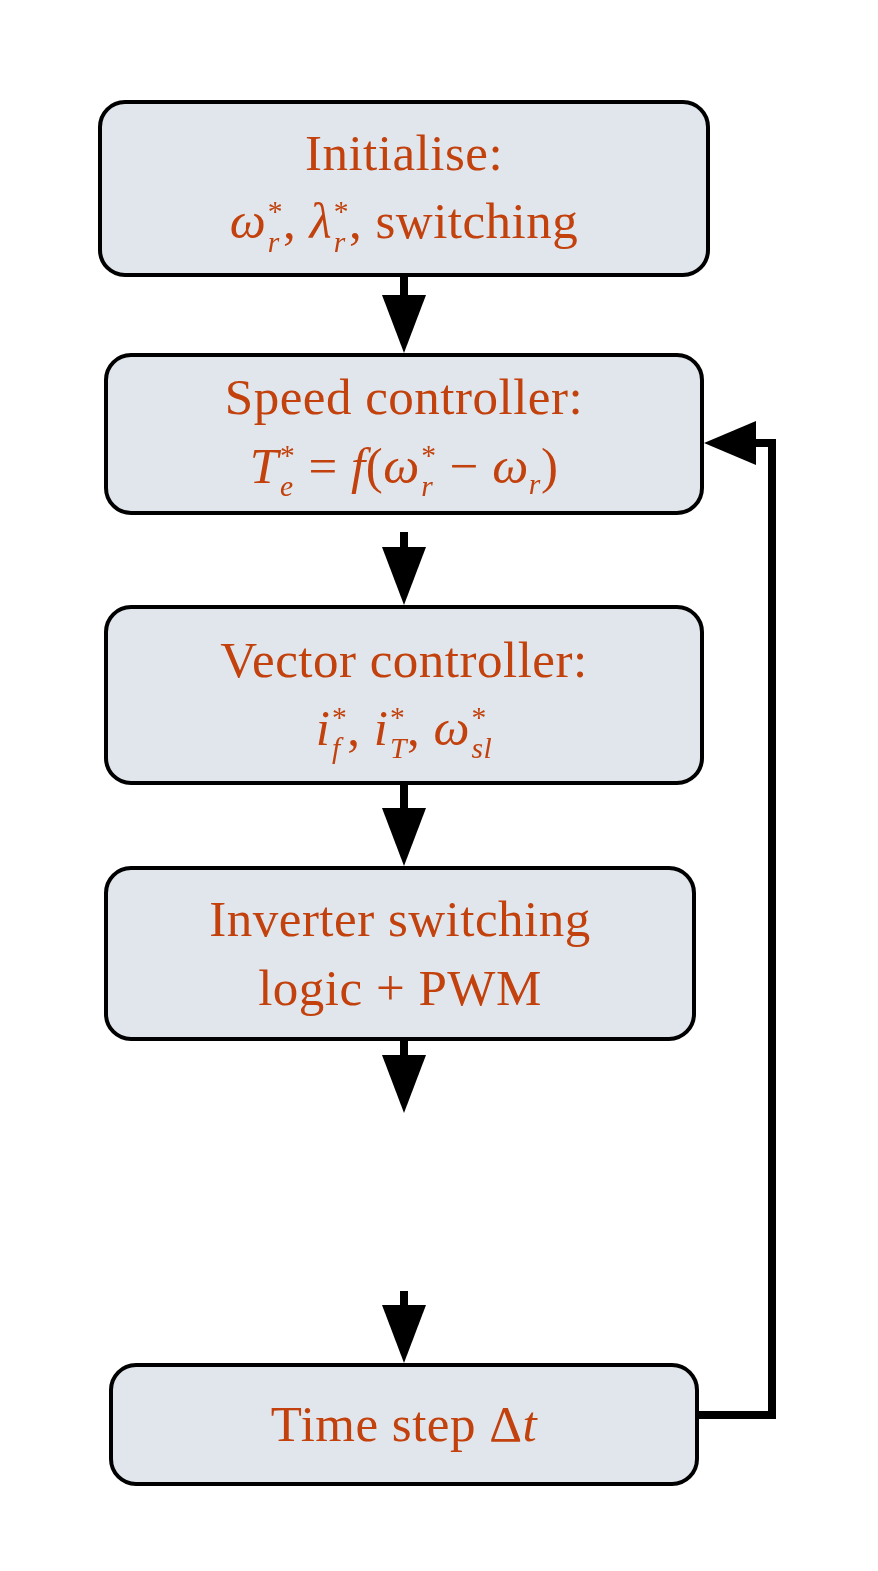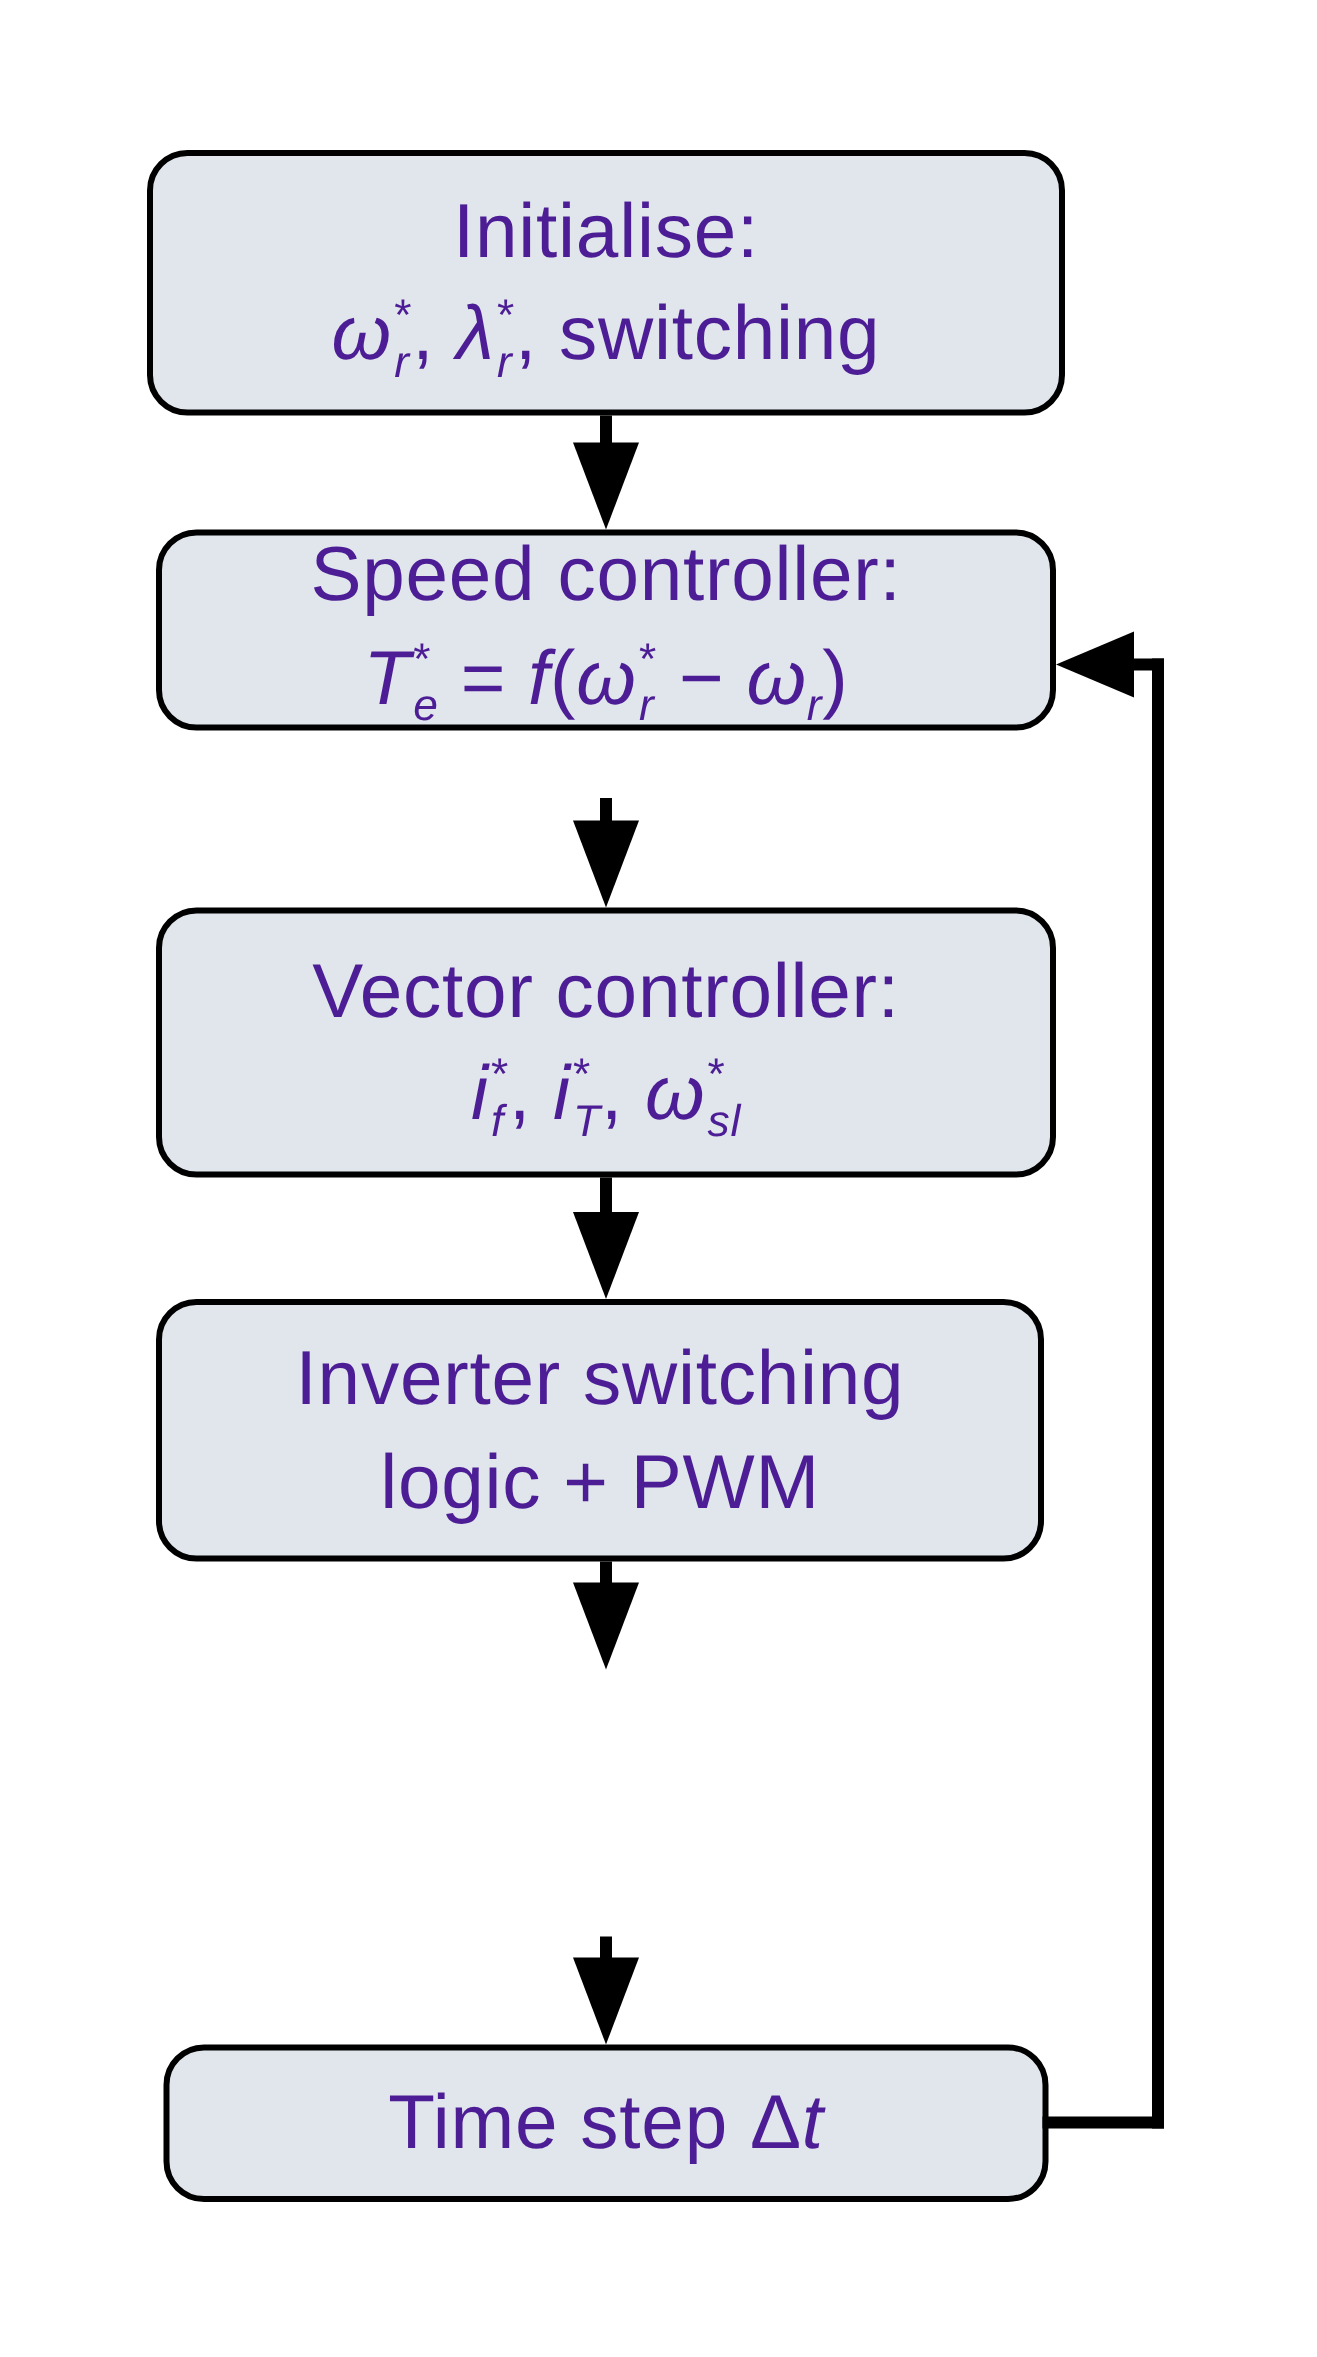--- a/index.html
+++ b/index.html
@@ -1,42 +1,42 @@
 <!DOCTYPE html>
 <html><head>
 <meta charset="utf-8">
 <style>
   html,body{margin:0;padding:0;background:#ffffff;}
   .canvas{
     position:relative;
     width:878px;height:1571px;
     background:#ffffff;
-    font-family:Liberation Sans, sans-serif;
-    color:#4c1d95;
+    font-family:Liberation Serif, serif;
+    color:#c2410c;
     overflow:hidden;
   }
   
   .node{
     position:absolute;
     box-sizing:border-box;
     background:#e0e6ec;
     border:4px solid #000;
     border-radius:27px;
     display:flex;flex-direction:column;
     align-items:center;justify-content:center;
     text-align:center;
     font-size:51px;line-height:1.34;
     letter-spacing:0.5px;
   }
   #box-initialise{left:98px; top:100px; width:612px;height:177px;}
-  #box-speed     {left:104px;top:353px; width:600px;height:134px;}
+  #box-speed     {left:104px;top:353px; width:600px;height:162px;}
   #box-vector    {left:104px;top:605px; width:600px;height:180px;align-items:center;}
   #box-inverter  {left:104px;top:866px; width:592px;height:175px;}
   #box-im        {left:106px;top:1113px;width:596px;height:178px;}
-  #box-timestep  {left:109px;top:1363px;width:590px;height:105px;align-items:center;}
+  #box-timestep  {left:109px;top:1363px;width:590px;height:123px;align-items:center;}
 
   .line{white-space:pre;}
   .it{font-style:italic;}
   sub{font-size:0.58em;font-style:italic;}
   .supsub{
     display:inline-flex;flex-direction:column;align-items:flex-start;
     vertical-align:middle;line-height:1;margin-left:0.03em;
   }
   .supsub sup,.supsub sub{
     font-size:0.58em;line-height:1.05;vertical-align:baseline;

